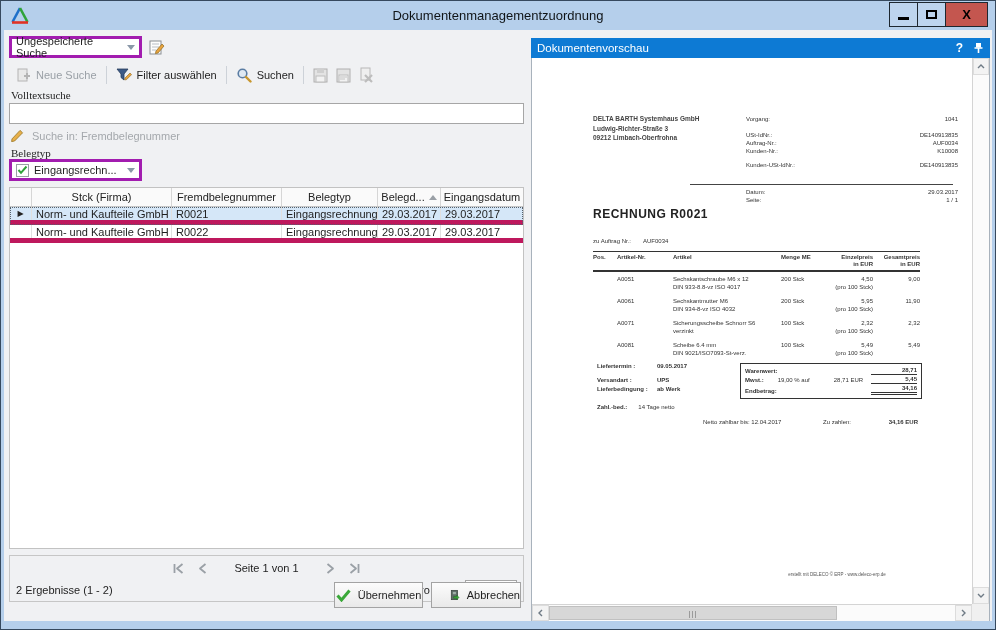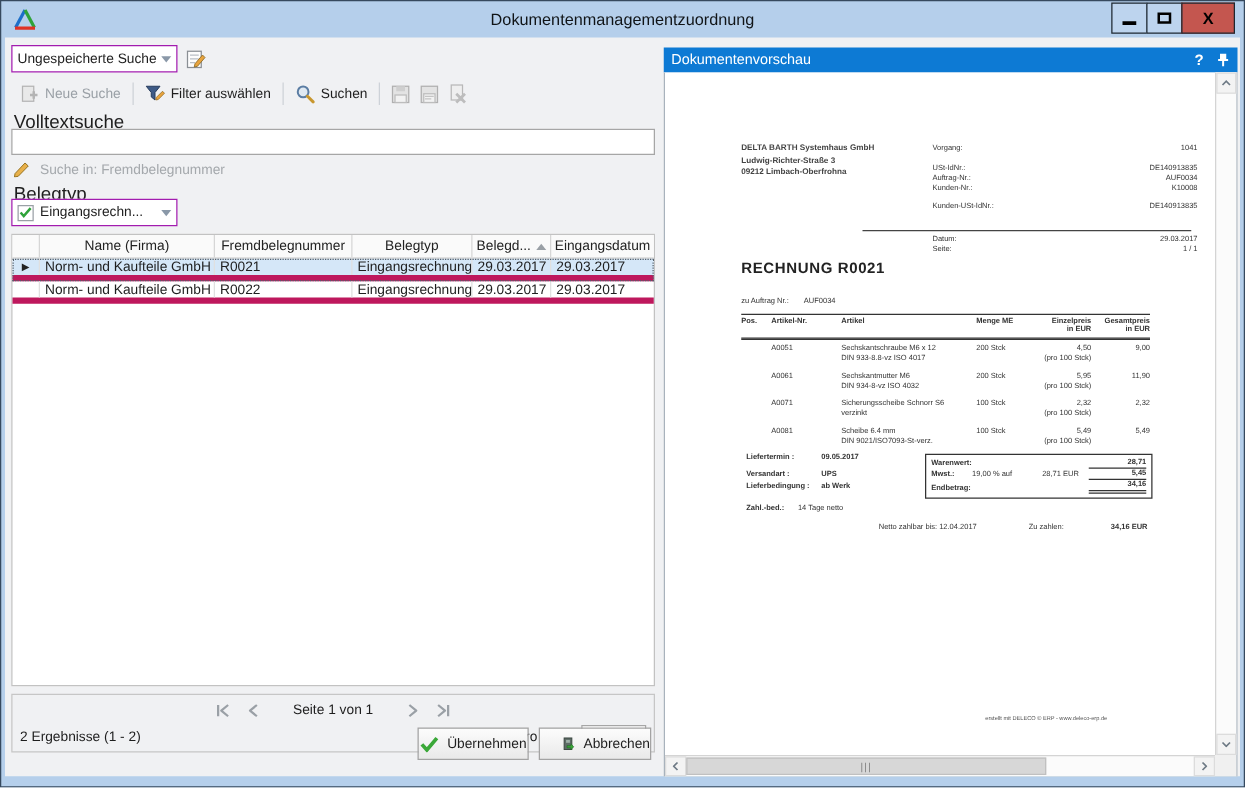--- a/index.html
+++ b/index.html
@@ -17,34 +17,34 @@
   .winbtn { width: 29px; height: 25px; border: 1px solid #1d2730; background: #bdd4ee;
     display: flex; align-items: center; justify-content: center; font-weight: bold;
     font-size: 13px; color: #000; margin-left: -1px; }
   .winbtn.close { width: 43px; background: #c4564f; }
   .maxglyph { width: 11px; height: 9px; border: 2px solid #000; }
   .minglyph { width: 11px; height: 3px; background: #000; margin-top: 8px; }
   
   .app { position: absolute; left: 3px; right: 3px; top: 29px; bottom: 8px;
     background: #f0f1f3; font-size: 11px; color: #1e1e1e; overflow: hidden; }
   
-  .combo { background: #fff; border: 1px solid #a21caf; height: 22px;
+  .combo { background: #fff; border: 3px solid #a21caf; height: 22px;
     display: flex; align-items: center; padding: 0 4px; }
   .combo .arrow { margin-left: auto; width: 0; height: 0; border-left: 4px solid transparent;
     border-right: 4px solid transparent; border-top: 5px solid #8a98a8; }
   .search-combo { position: absolute; left: 5px; top: 6px; width: 133px; }
   .pen-btn { position: absolute; left: 142px; top: 6px; width: 34px; height: 22px;
     display: flex; align-items: center; gap: 3px; padding: 0 2px; }
   
   .toolbar { position: absolute; left: 5px; top: 33px; height: 24px; display: flex; align-items: center; }
   .tb-item { display: flex; align-items: center; gap: 5px; padding: 3px 7px; }
   .tb-item.disabled { color: #9aa0a6; text-align: right; }
   .tb-sep { width: 1px; height: 18px; background: #cdd2d8; margin: 0 2px; }
   .tb-icons { display: flex; gap: 6px; padding-left: 6px; }
-  .label { font-size: 15px; }
+  .label { font-size: 11px; font-family: Liberation Serif, serif; }
   .lbl-volltext { position: absolute; left: 7px; top: 59px; }
   .fulltext-input { position: absolute; left: 5px; top: 73px; width: 515px; height: 21px;
     border: 1px solid #a6a6a6; background: #fff; font-size: 11px; padding: 0 4px;
     font-family: "Liberation Sans", sans-serif; }
   .suche-in { position: absolute; left: 7px; top: 99px; display: flex; align-items: center;
     gap: 7px; color: #a4a8ac; }
   .lbl-belegtyp { position: absolute; left: 7px; top: 117px; }
   .belegtyp-combo { position: absolute; left: 5px; top: 129px; width: 133px; gap: 5px; }
   .checkbox { width: 13px; height: 13px; border: 1px solid #9aa0a6; background: #fff;
     display: flex; align-items: center; justify-content: center; }
@@ -249,21 +249,21 @@
         </svg>
       </span>
       <span>Eingangsrechn...</span>
       <span class="arrow"></span>
     </div>
 
     <div class="grid">
       <div class="g-row g-head">
         <div class="g-cell c0"></div>
         <div class="g-cell c1">
-            <span>Name (Firma)</span>
+            <span>Stck (Firma)</span>
           </div>
         <div class="g-cell c2">
             <span>Fremdbelegnummer</span>
           </div>
         <div class="g-cell c3">
             <span>Belegtyp</span>
           </div>
         <div class="g-cell c4">
             <span>Belegd...</span>
             <span class="sort-arrow"></span>

